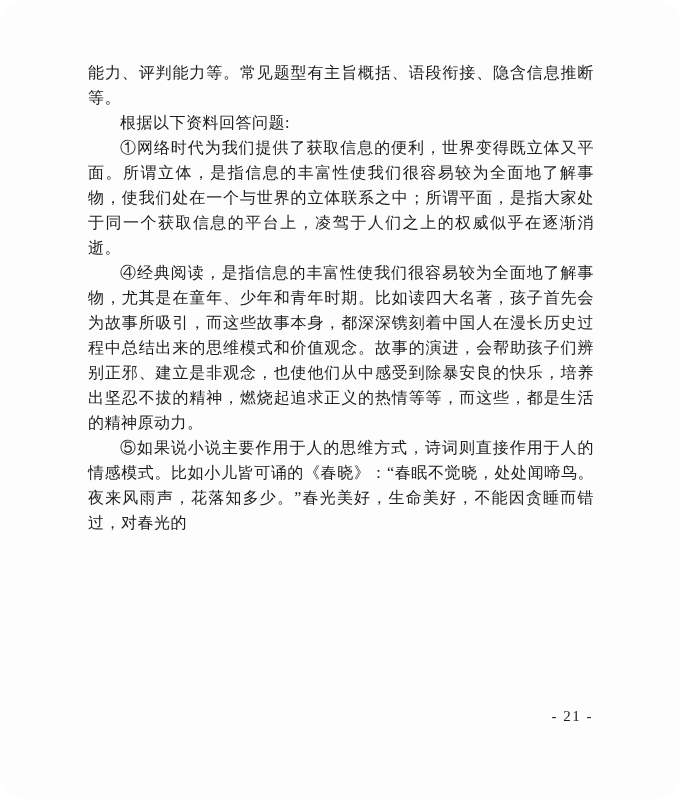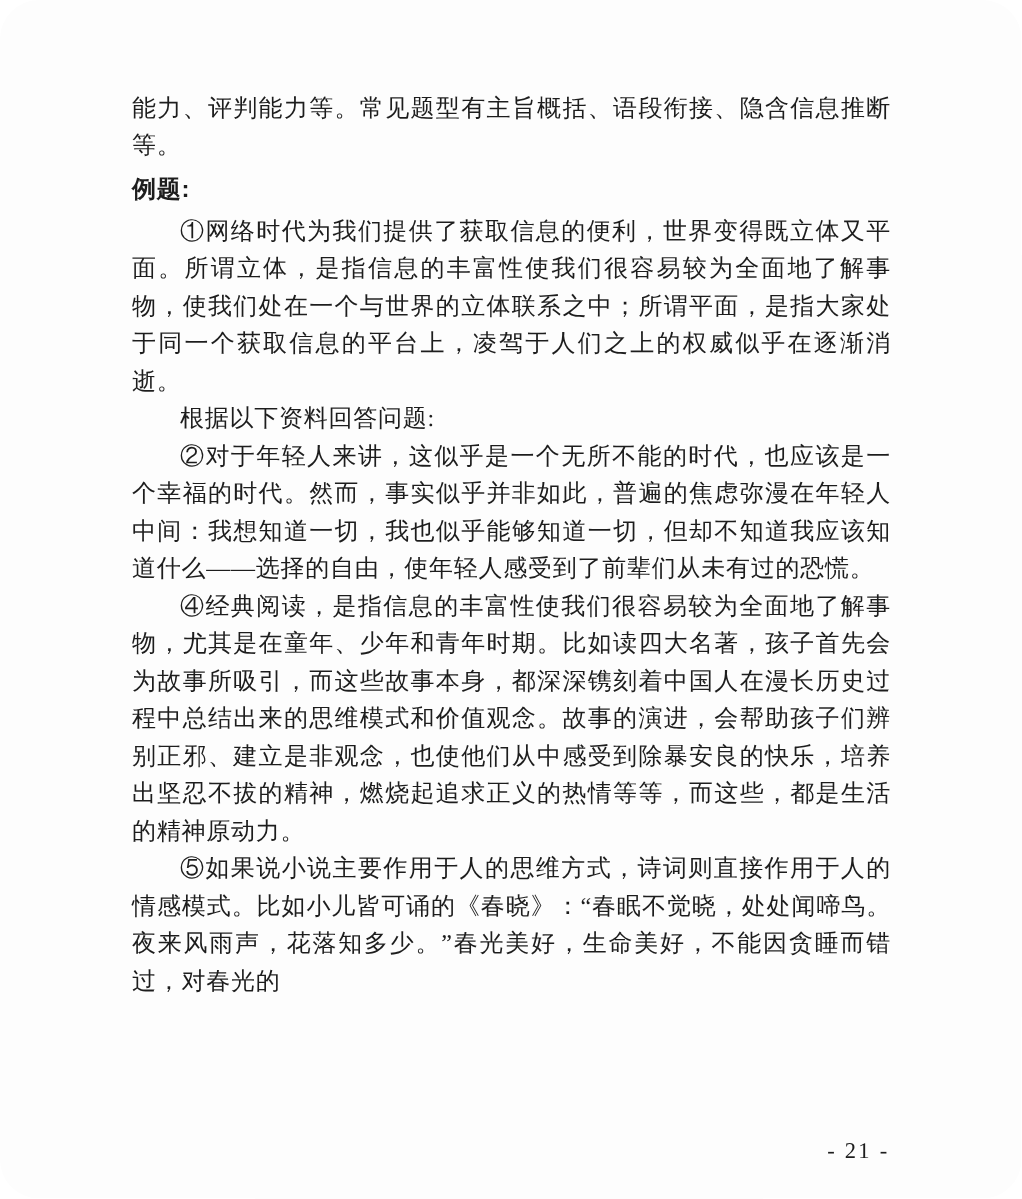--- a/index.html
+++ b/index.html
@@ -40,38 +40,36 @@
   }
   .heading {
     font-family: "Liberation Sans", "DejaVu Sans", sans-serif;
     font-weight: 700;
     font-size: 16px;
     text-indent: 0;
     margin: 4px 0 3px 0 !important;
   }
   .footer {
     position: absolute;
-    top: 760px;
+    top: 708px;
     right: 88px;
     font-size: 15px;
     letter-spacing: 1.5px;
     color: #1d1d1d;
     font-family: "Liberation Serif", "DejaVu Serif", serif;
   }
 </style>
 </head>
 <body>
 
 <div class="page">
   <div class="content">
     <p class="para no-indent">能力、评判能力等。常见题型有主旨概括、语段衔接、隐含信息推断等。</p>
-    <p class="heading">例题:</p>
+    <p class="para">根据以下资料回答问题:</p>
     <p class="para">①网络时代为我们提供了获取信息的便利，世界变得既立体又平面。所谓立体，是指信息的丰富性使我们很容易较为全面地了解事物，使我们处在一个与世界的立体联系之中；所谓平面，是指大家处于同一个获取信息的平台上，凌驾于人们之上的权威似乎在逐渐消逝。</p>
-    <p class="para">根据以下资料回答问题:</p>
-    <p class="para">②对于年轻人来讲，这似乎是一个无所不能的时代，也应该是一个幸福的时代。然而，事实似乎并非如此，普遍的焦虑弥漫在年轻人中间：我想知道一切，我也似乎能够知道一切，但却不知道我应该知道什么——选择的自由，使年轻人感受到了前辈们从未有过的恐慌。</p>
     <p class="para">④经典阅读，是指信息的丰富性使我们很容易较为全面地了解事物，尤其是在童年、少年和青年时期。比如读四大名著，孩子首先会为故事所吸引，而这些故事本身，都深深镌刻着中国人在漫长历史过程中总结出来的思维模式和价值观念。故事的演进，会帮助孩子们辨别正邪、建立是非观念，也使他们从中感受到除暴安良的快乐，培养出坚忍不拔的精神，燃烧起追求正义的热情等等，而这些，都是生活的精神原动力。</p>
     <p class="para">⑤如果说小说主要作用于人的思维方式，诗词则直接作用于人的情感模式。比如小儿皆可诵的《春晓》：“春眠不觉晓，处处闻啼鸟。夜来风雨声，花落知多少。”春光美好，生命美好，不能因贪睡而错过，对春光的</p>
   </div>
 
   <div class="footer">
     <span>- 21 -</span>
   </div>
 </div>
 
 </body></html>

